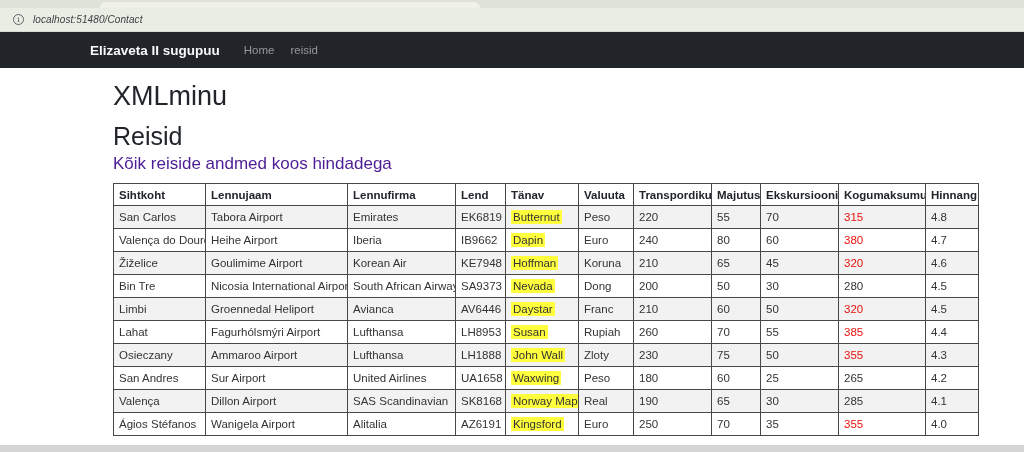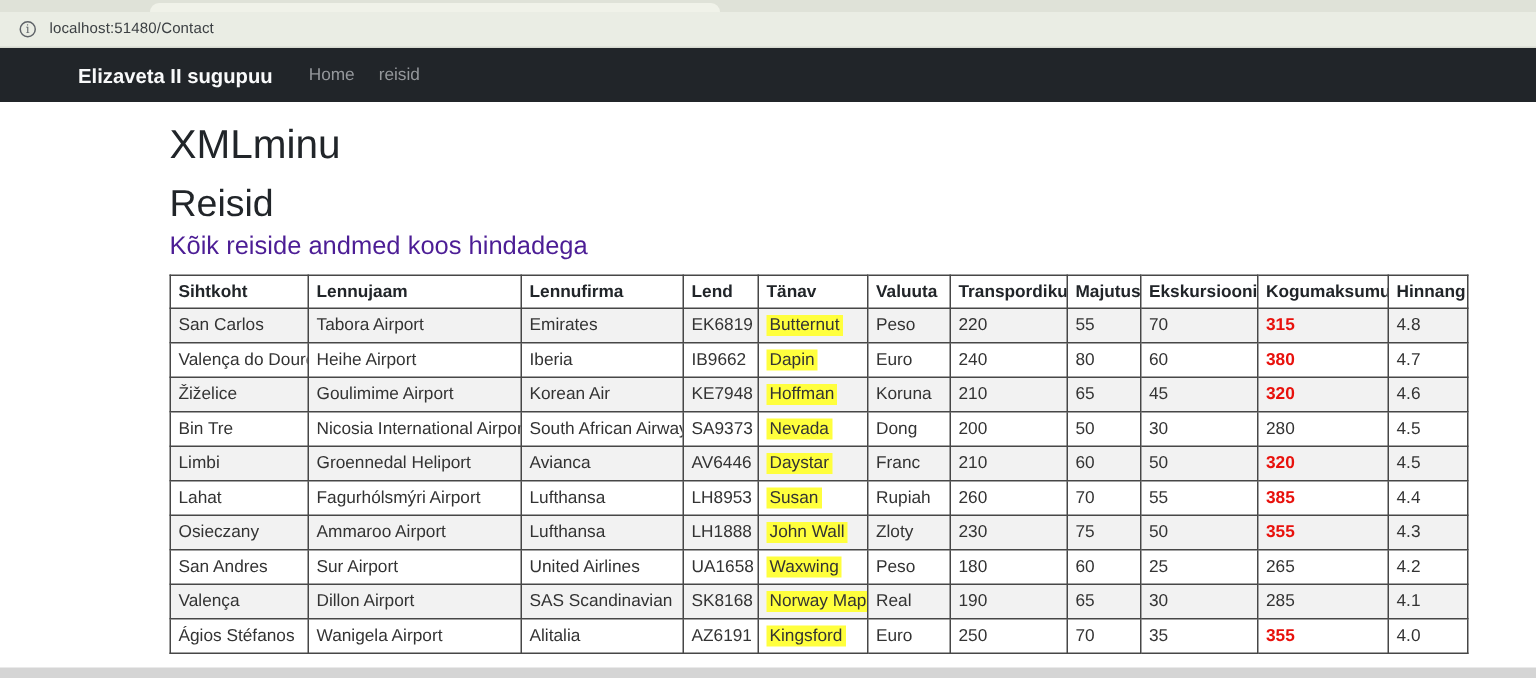--- a/index.html
+++ b/index.html
@@ -16,26 +16,26 @@
   }
   .url-bar {
     height: 24px; background: #eaede4; display: flex; align-items: center;
     padding-left: 8px; border-bottom: 1px solid #d6d9cf;
   }
   .info-icon {
     width: 11px; height: 11px; border: 1px solid #5f6368; border-radius: 50%;
     color: #5f6368; font-size: 8px; line-height: 9px; text-align: center;
     font-family: "DejaVu Serif", serif; flex: 0 0 auto; margin: 0 9px 0 5px;
   }
-  .url-text { font-size: 10px; color: #3c4043; letter-spacing: .1px; }
+  .url-text { font-size: 10px; color: #3c4043; letter-spacing: .1px; font-style: italic; }
 
   
   .navbar {
     height: 36px; background: #212529; display: flex; align-items: center;
-    padding-left: 52px; color: #fff;
+    padding-left: 90px; color: #fff;
   }
   .brand { font-size: 13.5px; font-weight: 700; color: #f8f9fa; margin-right: 24px; cursor: pointer; }
   .nav-link { font-size: 11.5px; color: #94979b; margin-right: 16px; cursor: pointer; }
 
   
   .content { padding: 14px 0 9px 113px; }
   .page-title { font-size: 27px; font-weight: 500; color: #212529; line-height: 1.1; }
   .page-subtitle { font-size: 25px; font-weight: 500; color: #212529; margin-top: 11px; line-height: 1.1; }
   .page-desc { font-size: 17px; color: #4c1d95; margin-top: 4px; }
 
@@ -45,21 +45,21 @@
     font-size: 11.5px; color: #333; width: 865px;
   }
   th, td {
     border: 1px solid #474747; padding: 4px 5px 4px 5px; text-align: left;
     overflow: hidden; white-space: nowrap; height: 23px;
   }
   th { font-weight: 700; color: #212529; background: #ffffff; height: 22px; }
   tbody tr:nth-child(odd) td { background: #f2f2f2; }
   tbody tr:nth-child(even) td { background: #ffffff; }
   td mark { background: #ffff3d; color: #333; padding: 1px 2px; }
-  td .price-red { color: #e8110c; font-weight: 700; }
+  td .price-red { color: #e8110c; font-weight: 400; }
 
   .bottom-edge { position: absolute; left: 0; bottom: 0; width: 1024px; height: 7px; background: #d5d5d5; }
 </style>
 </head>
 <body>
 
 <div class="tab-strip">
   <div class="active-tab"></div>
 </div>
 

